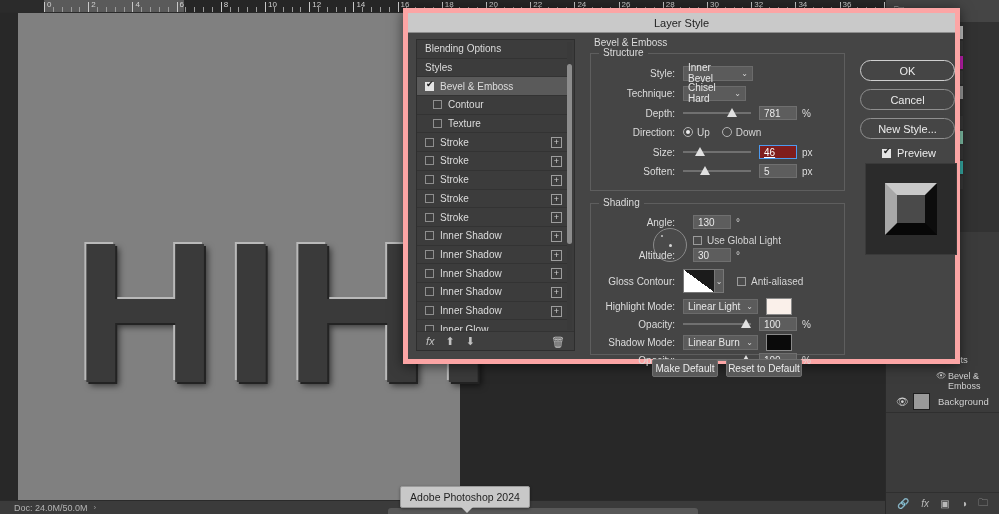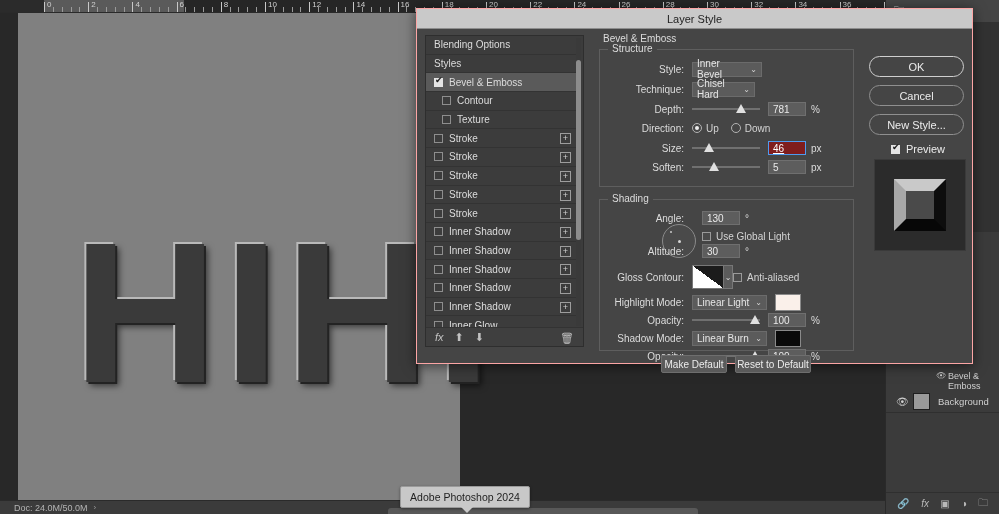--- a/index.html
+++ b/index.html
@@ -99,22 +99,22 @@
     border-left:6px solid transparent; border-right:6px solid transparent;
     border-top:6px solid #c8c8c8;
   }
   .taskbar-pill{
     position:absolute; left:388px; top:508px; width:310px; height:12px;
     background:#585858; border-radius:3px 3px 0 0;
   }
 
   
   .dialog {
-    position:absolute; left:416px; top:8px; width:557px; height:356px;
-    background:#454545; border:1px solid #fca5a5;
+    position:absolute; left:403px; top:8px; width:557px; height:356px;
+    background:#454545; border:5px solid #fca5a5;
     box-shadow:0 2px 12px rgba(0,0,0,0.55);
   }
   .dlg-title {
     height:20px; background:#c9c9c9; color:#232323;
     display:flex; align-items:center; justify-content:center;
     font-size:11px; border-bottom:1px solid #8d8d8d;
   }
   .dlg-body { position:relative; height:336px; }
 
   
@@ -690,21 +690,21 @@
             <span class="numbox" style="width:38px; margin-left:18px;">30</span>
             <span class="unit">°</span>
           </div>
 
           <div class="row" style="left:0; top:64px; width:100%; height:26px;">
             <span class="lab" style="width:84px;">Gloss Contour:</span>
             <span style="display:flex; margin-left:8px;">
               <span class="gloss"></span>
               <span class="gloss-arrow">⌄</span>
             </span>
-            <span style="display:flex; align-items:center; ">
+            <span style="display:flex; align-items:center; margin-left:13px;">
               <span class="cb"></span>
               <span style="font-size:10px; margin-left:5px;">Anti-aliased</span>
             </span>
           </div>
 
           <div class="row" style="left:0; top:95px; width:100%;">
             <span class="lab" style="width:84px;">Highlight Mode:</span>
             <span class="select" style="width:75px; margin-left:8px;">
               <span>Linear Light</span>
               <span class="cv">⌄</span>

